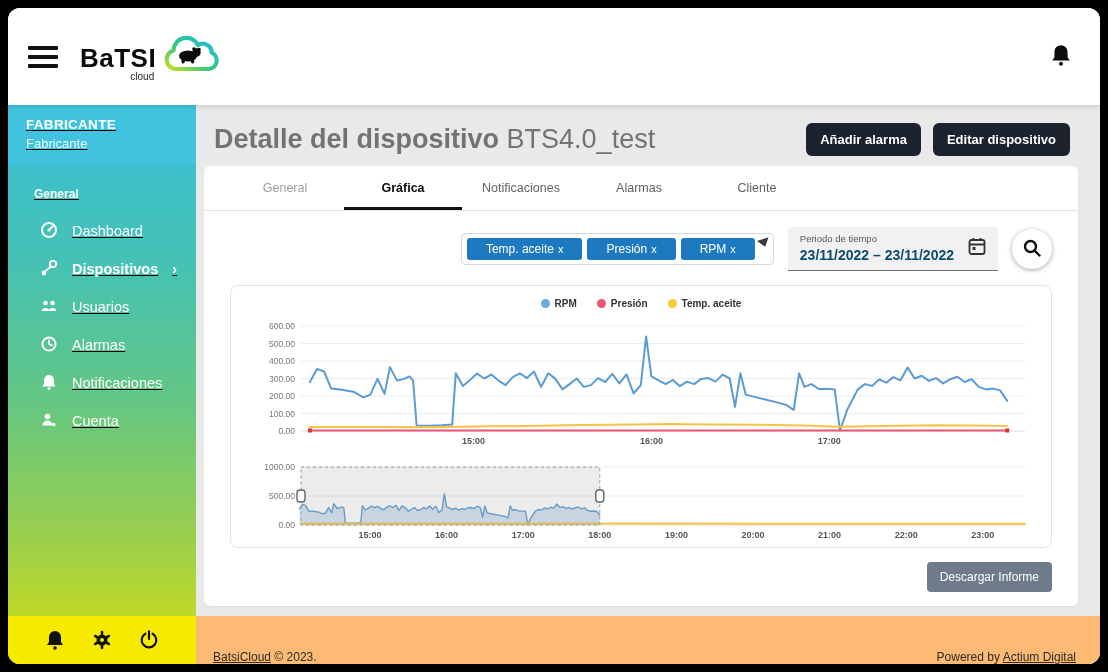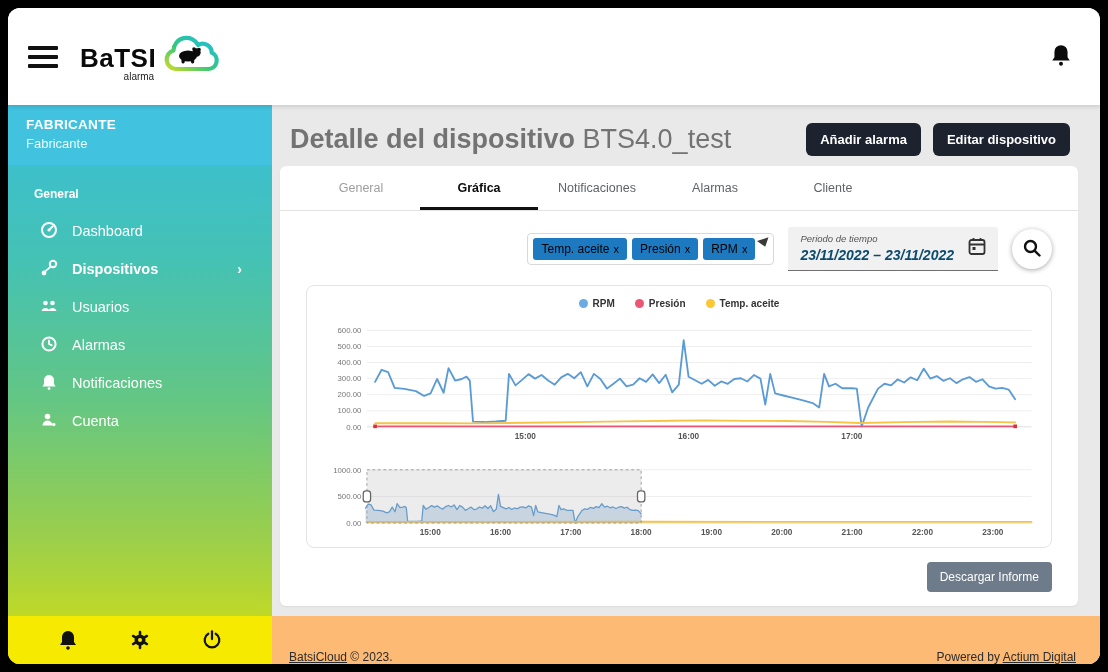--- a/index.html
+++ b/index.html
@@ -9,21 +9,21 @@
   .topbar { height:97px; background:#fff; display:flex; align-items:center; padding:0 28px 0 20px; box-shadow:0 2px 4px rgba(0,0,0,.12); position:relative; z-index:5; }
   .hamburger { width:30px; display:flex; flex-direction:column; gap:5px; cursor:pointer; margin-right:22px; }
   .hamburger span { height:4px; background:#111; border-radius:1px; }
   .logo { display:flex; align-items:flex-end; gap:2px; }
   .logo-text { display:flex; flex-direction:column; align-items:flex-end; line-height:1; }
   .logo-main { font-size:26px; font-weight:800; letter-spacing:.5px; color:#0a0a0a; }
   .logo-sub { font-size:10px; color:#222; margin-top:1px; margin-right:2px; }
   .topbar-right { margin-left:auto; }
   
   .mid { flex:1; display:flex; min-height:0; }
-  .sidebar { width:264px; display:flex; flex-direction:column; background:linear-gradient(180deg,#38bed9 0%,#45c2b4 28%,#62c685 52%,#9ccf4a 78%,#d6df12 100%); }
+  .sidebar { width:188px; display:flex; flex-direction:column; background:linear-gradient(180deg,#38bed9 0%,#45c2b4 28%,#62c685 52%,#9ccf4a 78%,#d6df12 100%);text-decoration:underline; }
   .side-head { background:#41c2de; padding:12px 18px 14px; }
   .side-head .org { color:#fff; font-weight:700; font-size:13.5px; letter-spacing:.3px; }
   .side-head .org-sub { color:#eafcff; font-size:13px; margin-top:4px; }
   .side-nav { flex:1; padding:18px 0 0; }
   .side-section { color:#fff; font-weight:700; font-size:12px; padding:4px 0 10px 26px; }
   .side-item { display:flex; align-items:flex-end; gap:14px; padding:10px 16px 10px 32px; color:#fff; font-size:14.5px; cursor:pointer; }
   .side-item .icn { width:18px; height:18px; flex:0 0 18px; display:flex; align-items:center; justify-content:center; }
   .side-item.bold { font-weight:700; }
   .side-item .chev { margin-left:auto; margin-right:14px; font-weight:700; font-size:14px; }
   .side-bottom { height:48px; background:#f6eb00; display:flex; align-items:center; justify-content:space-around; padding:0 24px; }
@@ -38,24 +38,24 @@
   .content { flex:1; padding:0 22px 10px 8px; min-height:0; }
   .card { background:#fff; border-radius:6px; height:100%; display:flex; flex-direction:column; box-shadow:0 1px 2px rgba(0,0,0,.06); }
   
   .tabs { display:flex; padding:0 22px; border-bottom:1px solid #e3e3e3; }
   .tab { width:118px; text-align:center; padding:15px 0 12px; font-size:12.5px; color:#5f6368; cursor:pointer; border-bottom:3px solid transparent; }
   .tab.dim { color:#9e9e9e; }
   .tab.active { color:#0b0b0b; font-weight:700; border-bottom-color:#111; }
   
   .controls { display:flex; justify-content:flex-end; align-items:center; gap:14px; padding:16px 26px 2px; }
   .chips-box { position:relative; background:#fff; border:1px solid #d8d8d8; border-radius:4px; padding:4px 18px 4px 5px; display:flex; gap:5px; align-items:center; }
-  .chip { background:#1d7ac0; color:#000000; font-size:12px; border-radius:3px; padding:4px 8px; white-space:nowrap; cursor:pointer; }
+  .chip { background:#1d7ac0; color:#ffffff; font-size:12px; border-radius:3px; padding:4px 19px; white-space:nowrap; cursor:pointer; }
   .chip .x { margin-left:4px; font-size:11px; }
   .chips-caret { position:absolute; right:3px; top:5px; width:0; height:0; border-left:6px solid transparent; border-right:6px solid transparent; border-top:8px solid #3a3a3a; transform:rotate(-18deg); }
-  .date-box { background:#f1f1f1; border-bottom:1px solid #6f6f6f; border-radius:3px 3px 0 0; padding:6px 12px 7px; display:flex; align-items:center; gap:14px; min-width:178px; cursor:pointer;font-style:italic; }
+  .date-box { background:#f1f1f1; border-bottom:1px solid #6f6f6f; border-radius:3px 3px 0 0; padding:6px 12px 7px; display:flex; align-items:center; gap:14px; min-width:178px; cursor:pointer; }
   .date-label { font-size:9.5px; color:#555; }
   .date-value { font-size:14px; font-weight:700; color:#0c4a6e; margin-top:3px; white-space:nowrap; }
   .search-btn { width:40px; height:40px; border-radius:50%; background:#fff; border:none; box-shadow:0 1px 5px rgba(0,0,0,.35); display:flex; align-items:center; justify-content:center; cursor:pointer; }
   
   .chart-card { margin:12px 26px 0; border:1px solid #e4e4e4; border-radius:8px; padding:12px 14px 6px; }
   .legend { display:flex; justify-content:center; gap:20px; margin-bottom:4px; }
   .legend-item { display:flex; align-items:center; gap:5px; font-size:10px; color:#333; font-weight:600; }
   .legend-dot { width:9px; height:9px; border-radius:50%; }
   .dl-row { text-align:right; margin:14px 26px 12px; }
   .gray-btn { background:#6e7b8a; color:#fff; border:none; border-radius:4px; font-size:12px; padding:8px 13px; cursor:pointer; font-family:inherit; }
@@ -73,21 +73,21 @@
 
   <div class="topbar">
     <div class="hamburger">
         <span></span>
         <span></span>
         <span></span>
       </div>
     <div class="logo">
       <div class="logo-text">
         <span class="logo-main">BaTSI</span>
-        <span class="logo-sub">alarma</span>
+        <span class="logo-sub">cloud</span>
       </div>
       <span>
         <svg width="66" height="46" viewBox="0 0 66 46">
           <defs>
             <linearGradient id="cg" x1="0" y1="1" x2="1" y2="0">
               <stop offset="0" stop-color="#c9dc25"></stop>
                 <stop offset="0.45" stop-color="#34c77e"></stop>
                 <stop offset="1" stop-color="#1cbcea"></stop>
             </linearGradient>
           </defs>

